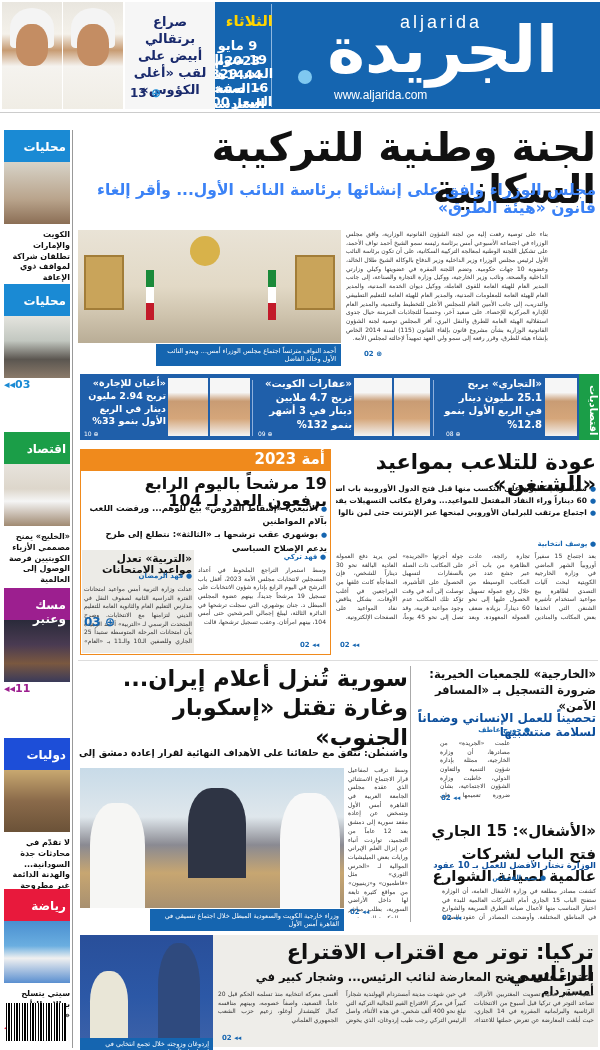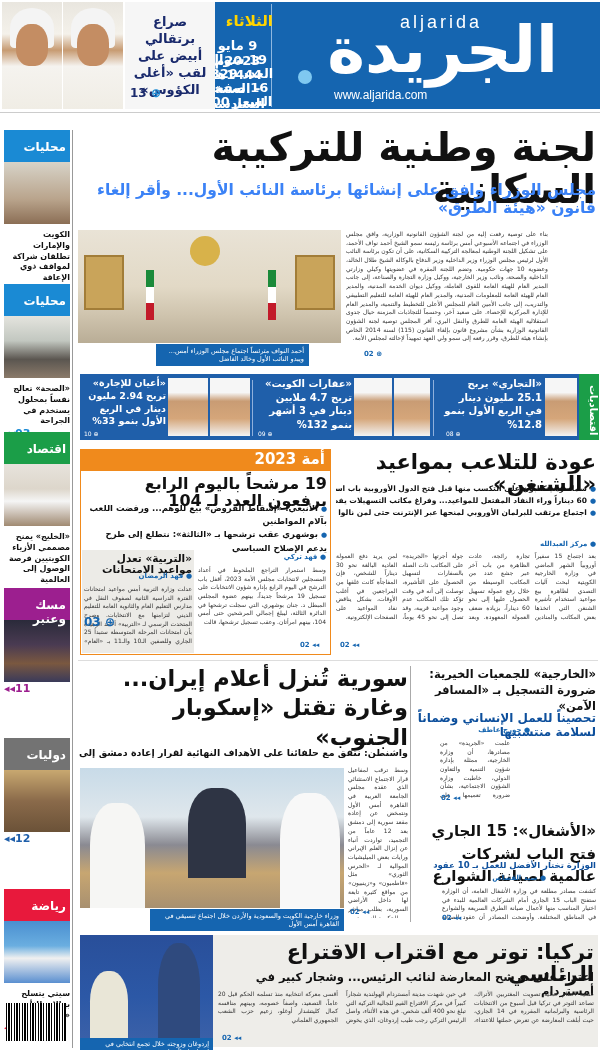--- a/index.html
+++ b/index.html
@@ -81,61 +81,61 @@
 <div class="abs" style="left:4px;top:130px">
   <div class="sec-label" style="background:#1a8ad4">محليات</div>
   <div class="thumb photo" style="background:linear-gradient(#d7d3c8,#b9a48c 60%,#8b6e55)"></div>
   <div class="side-text" style="margin-top:6px">الكويت والإمارات تطلقان شراكة لمواقف ذوي الإعاقة</div>
   <div class="pg" style="color:#1a8ad4">◂◂<span>03</span></div>
 </div>
 
 <div class="abs" style="left:4px;top:284px">
   <div class="sec-label" style="background:#1a8ad4">محليات</div>
   <div class="thumb photo" style="background:linear-gradient(#e4e4de,#c2c7c0 40%,#5b5650 70%,#8a7a6a)"></div>
-  <div class="side-text" style="margin-top:6px">«الصحة» تعالج نفساً بمحلول يستخدم في الجراحة</div>
   <div class="pg" style="color:#1a8ad4">◂◂<span>03</span></div>
 </div>
 
 <div class="abs" style="left:4px;top:432px">
   <div class="sec-label" style="background:#1b9e48">اقتصاد</div>
   <div class="thumb photo" style="background:linear-gradient(#e7e3dc,#ddd6cb 40%,#f5f5f5 60%,#a08a72)"></div>
   <div class="side-text" style="margin-top:6px">«الخليج» يمنح مصممي الأزياء الكويتيين فرصة الوصول إلى العالمية</div>
   <div class="pg" style="color:#1b9e48">◂◂<span>08</span></div>
 </div>
 
 <div class="abs" style="left:4px;top:588px">
   <div class="sec-label" style="background:#9c1f8f">مسك وعنبر</div>
   <div class="thumb photo" style="background:linear-gradient(#2a2a3a,#4a3b52 40%,#7a5840 70%,#3a3a5a)"></div>
   <div class="pg" style="color:#9c1f8f">◂◂<span>11</span></div>
 </div>
 
 <div class="abs" style="left:4px;top:738px">
-  <div class="sec-label" style="background:#737373">دوليات</div>
+  <div class="sec-label" style="background:#1d4ed8">دوليات</div>
   <div class="thumb photo" style="background:linear-gradient(#c8a870,#8a6a4a 50%,#6b5238)"></div>
+  <div class="side-text" style="margin-top:6px">لا تقدّم في محادثات جدة السودانية... والهدنة الدائمة غير مطروحة</div>
   <div class="pg" style="color:#1f5faa">◂◂<span>12</span></div>
 </div>
 
 <div class="abs" style="left:4px;top:889px">
   <div class="sec-label" style="background:#e8193c">رياضة</div>
   <div class="thumb photo" style="background:linear-gradient(#4a8fd0,#6aaee0 40%,#f0f0f0 60%,#5a8fd0)"></div>
   <div class="side-text" style="margin-top:6px">سيتي يتسلح بهالاند للثأر من «ملك» الأبطال</div>
   <div class="pg" style="color:#e8193c">◂◂<span>15</span></div>
 </div>
 <div class="abs barcode"></div>
 
 <div class="abs headline" style="left:78px;top:126px;width:518px;font-size:40px">لجنة وطنية للتركيبة السكانية</div>
 <div class="abs subhead" style="left:78px;top:181px;width:518px;font-size:15.5px">مجلس الوزراء وافق على إنشائها برئاسة النائب الأول... وأقر إلغاء قانون «هيئة الطرق»</div>
 <div class="abs photo" style="left:78px;top:230px;width:263px;height:113px;background:linear-gradient(#e9e3d6 0%,#e2d9c6 50%,#cfc4ae 75%,#b9ad96 100%)">
   <div class="abs" style="left:6px;top:25px;width:40px;height:55px;background:#c9a45a;border:2px solid #a27d38"></div>
   <div class="abs" style="right:6px;top:25px;width:40px;height:55px;background:#c9a45a;border:2px solid #a27d38"></div>
   <div class="abs" style="left:112px;top:6px;width:30px;height:30px;border-radius:50%;background:#d8b24a"></div>
   <div class="abs" style="left:68px;top:40px;width:8px;height:50px;background:linear-gradient(#1b8a3a 33%,#fff 33% 66%,#c21a2a 66%)"></div>
   <div class="abs" style="left:190px;top:40px;width:8px;height:50px;background:linear-gradient(#1b8a3a 33%,#fff 33% 66%,#c21a2a 66%)"></div>
 </div>
-<div class="abs caption" style="left:156px;top:344px;width:153px">أحمد النواف مترئساً اجتماع مجلس الوزراء أمس... ويبدو النائب الأول وخالد الفاضل</div>
+<div class="abs caption" style="left:156px;top:344px;width:185px">أحمد النواف مترئساً اجتماع مجلس الوزراء أمس... ويبدو النائب الأول وخالد الفاضل</div>
 <div class="abs body-text" style="left:346px;top:230px;width:202px;height:128px;overflow:hidden">بناء على توصية رفعت إليه من لجنة الشؤون القانونية الوزارية، وافق مجلس الوزراء في اجتماعه الأسبوعي أمس برئاسة رئيسه سمو الشيخ أحمد نواف الأحمد، على تشكيل اللجنة الوطنية لمعالجة التركيبة السكانية، على أن تكون برئاسة النائب الأول لرئيس مجلس الوزراء وزير الداخلية وزير الدفاع بالوكالة الشيخ طلال الخالد، وعضوية 10 جهات حكومية. وتضم اللجنة المقرة في عضويتها وكيلي وزارتي الداخلية والصحة، ونائب وزير الخارجية، ووكيل وزارة التجارة والصناعة، إلى جانب المدير العام للهيئة العامة للقوى العاملة، ووكيل ديوان الخدمة المدنية، والمدير العام للهيئة العامة للمعلومات المدنية، والمدير العام للهيئة العامة للتعليم التطبيقي والتدريب، إلى جانب الأمين العام للمجلس الأعلى للتخطيط والتنمية، والمدير العام للإدارة المركزية للإحصاء. على صعيد آخر، وحسماً للتجاذبات المزمنة حيال جدوى استقلالية الهيئة العامة للطرق والنقل البري، أقر المجلس توصية لجنة الشؤون القانونية الوزارية بشأن مشروع قانون بإلغاء القانون (115) لسنة 2014 الخاص بإنشاء هيئة للطرق، وقرر رفعه إلى سمو ولي العهد تمهيداً لإحالته لمجلس الأمة.</div>
 <div class="abs pg" style="left:364px;top:350px;font-size:7px;color:#1565b0"><span>02</span> ⊕</div>
 
 <div class="abs econ-strip"></div>
 <div class="abs econ-label">اقتصاديات</div>
 <div class="abs mini-face" style="left:545px;top:378px;width:32px;height:58px"></div>
 <div class="abs econ-text" style="left:440px;top:377px;width:102px">«التجاري» يربح 25.1 مليون دينار في الربع الأول بنمو 12.8%</div>
 <div class="abs econ-pg" style="left:446px;top:430px"><span>08</span> ⊕</div>
 <div class="abs" style="left:433px;top:380px;width:1px;height:56px;background:#8fb0dc"></div>
 <div class="abs mini-face" style="left:394px;top:378px;width:36px;height:58px"></div>
@@ -163,36 +163,36 @@
 <div class="abs byline" style="left:198px;top:553px;width:128px">● <span>فهد تركي</span></div>
 <div class="abs body-text" style="left:198px;top:566px;width:128px;height:76px;overflow:hidden">وسط استمرار التراجع الملحوظ في أعداد المسجلين لانتخابات مجلس الأمة 2023، أقفل باب الترشح في اليوم الرابع بإدارة شؤون الانتخابات على تسجيل 19 مرشحاً جديداً، بينهم عضوة المجلس المبطل د. جنان بوشهري، التي سجلت ترشحها في الدائرة الثالثة، ليبلغ إجمالي المرشحين حتى أمس 104، بينهم امرأتان. وعقب تسجيل ترشحها، قالت</div>
 <div class="abs pg" style="left:300px;top:641px;font-size:7px;color:#1565b0"><span>02</span> ◂◂</div>
 
 <div class="abs headline" style="left:336px;top:451px;width:260px;font-size:21px">عودة للتلاعب بمواعيد «الشنغن»</div>
 <div class="abs" style="left:336px;top:483px;width:260px;overflow:hidden">
   <div class="bullet" style="font-size:7.5px;white-space:nowrap">سماسرة يتكالبون على التكسب منها قبل فتح الدول الأوروبية باب استخراجها إلكترونياً</div>
   <div class="bullet" style="font-size:7.5px;white-space:nowrap">60 ديناراً وراء النفاد المفتعل للمواعيد... وفراغ مكاتب التسهيلات يفضح مؤامراتها</div>
   <div class="bullet" style="font-size:7.5px;white-space:nowrap">اجتماع مرتقب للبرلمان الأوروبي لمنحها عبر الإنترنت حتى لمن نالوا الإعفاء مؤخراً</div>
 </div>
-<div class="abs byline" style="left:530px;top:540px;width:66px">● <span>مركز العبدالله</span></div>
+<div class="abs byline" style="left:530px;top:540px;width:66px">● <span>يوسف انتخابية</span></div>
 <div class="abs body-text" style="left:336px;top:552px;width:260px;height:96px;overflow:hidden;column-count:4;column-gap:5px">بعد اجتماع 15 سفيراً أوروبياً الشهر الماضي في وزارة الخارجية الكويتية لبحث آليات التصدي لظاهرة بيع مواعيد استخدام تأشيرة الشنغن التي اتخذها بعض المكاتب والمنادين تجارة رائجة، عادت الظاهرة من باب آخر عبر جشع عدد من المكاتب الوسيطة من خلال رفع عمولة تسهيل الحصول عليها إلى نحو 60 ديناراً، بزيادة ضعف العمولة المعهودة. وبعد جولة أجرتها «الجريدة» على المكاتب ذات الصلة بالسفارات لتسهيل الحصول على التأشيرة، توصلت إلى أنه في وقت تؤكد تلك المكاتب عدم وجود مواعيد قريبة، وقد تصل إلى نحو 45 يوماً، لمن يريد دفع العمولة العادية البالغة نحو 30 ديناراً للشخص، فإن المفاجأة كانت غلقها من المراجعين في أغلب الأوقات، بشكل يناقض نفاد المواعيد على الصفحات الإلكترونية.</div>
 <div class="abs pg" style="left:340px;top:641px;font-size:7px;color:#1565b0"><span>02</span> ◂◂</div>
 
 <div class="abs" style="left:78px;top:660px;width:520px;height:1px;background:#ddd"></div>
 
 <div class="abs headline" style="left:78px;top:664px;width:330px;font-size:22.5px;line-height:1.3">سورية تُنزل أعلام إيران... وغارة تقتل «إسكوبار الجنوب»</div>
 <div class="abs headline" style="left:78px;top:748px;width:330px;font-size:9.5px;white-space:nowrap;overflow:hidden">واشنطن: نتفق مع حلفائنا على الأهداف النهائية لقرار إعادة دمشق إلى «الجامعة»</div>
 <div class="abs body-text" style="left:348px;top:766px;width:60px;height:152px;overflow:hidden">وسط ترقب لمفاعيل قرار الاجتماع الاستثنائي الذي عقده مجلس الجامعة العربية في القاهرة أمس الأول ونتمخض عن إعادة مقعد سورية إلى دمشق بعد 12 عاماً من التجميد، تواردت أنباء عن إنزال العلم الإيراني ورايات بعض الميليشيات الموالية لـ «الحرس الثوري» مثل «فاطميون» و«زينبيون» من مواقع كثيرة تابعة لها داخل الأراضي السورية، بطلب مباشر من الحكومة السورية.</div>
 <div class="abs pg" style="left:350px;top:908px;font-size:7px;color:#1565b0"><span>02</span> ◂◂</div>
 <div class="abs photo" style="left:80px;top:768px;width:264px;height:140px;background:linear-gradient(#c8dbe8 0%,#dfe7ec 35%,#8a8a92 55%,#c7a671 75%,#a89070 100%)">
   <div class="abs" style="left:10px;top:35px;width:55px;height:105px;background:#f6f6f4;border-radius:40% 40% 0 0"></div>
   <div class="abs" style="left:108px;top:20px;width:58px;height:90px;background:#2e3444;border-radius:40% 40% 0 0"></div>
   <div class="abs" style="left:200px;top:25px;width:60px;height:115px;background:#f8f8f8;border-radius:40% 40% 0 0"></div>
 </div>
-<div class="abs caption" style="left:150px;top:909px;width:194px">وزراء خارجية الكويت والسعودية والأردن خلال اجتماع تنسيقي في القاهرة أمس الأول</div>
+<div class="abs caption" style="left:150px;top:909px;width:194px">وزراء خارجية الكويت والسعودية المبطل خلال اجتماع تنسيقي في القاهرة أمس الأول</div>
 
 <div class="abs vline" style="left:410px;top:666px;height:256px;background:#aaa"></div>
 
 <div class="abs headline" style="left:414px;top:666px;width:182px;font-size:11.5px;line-height:1.4">«الخارجية» للجمعيات الخيرية: ضرورة التسجيل بـ «المسافر الآمن»</div>
 <div class="abs subhead" style="left:414px;top:711px;width:182px;font-size:12px;color:#0d4f9c">تحصيناً للعمل الإنساني وضماناً لسلامة منتسبيها</div>
 <div class="abs byline" style="left:414px;top:726px;width:116px">● <span>جورج عاطف</span></div>
 <div class="abs body-text" style="left:440px;top:739px;width:70px;height:62px;overflow:hidden">علمت «الجريدة» من مصادرها، أن وزارة الخارجية، ممثلة بإدارة شؤون التنمية والتعاون الدولي، خاطبت وزارة الشؤون الاجتماعية، بشأن ضرورة تعميمها على الجمعيات الخيرية كافة والتأكيد على</div>
 <div class="abs pg" style="left:441px;top:794px;font-size:7px;color:#1565b0"><span>02</span> ◂◂</div>
 
 <div class="abs headline" style="left:414px;top:820px;width:182px;font-size:15px;line-height:1.5">«الأشغال»: 15 الجاري فتح الباب لشركات عالمية لصيانة الشوارع</div>

